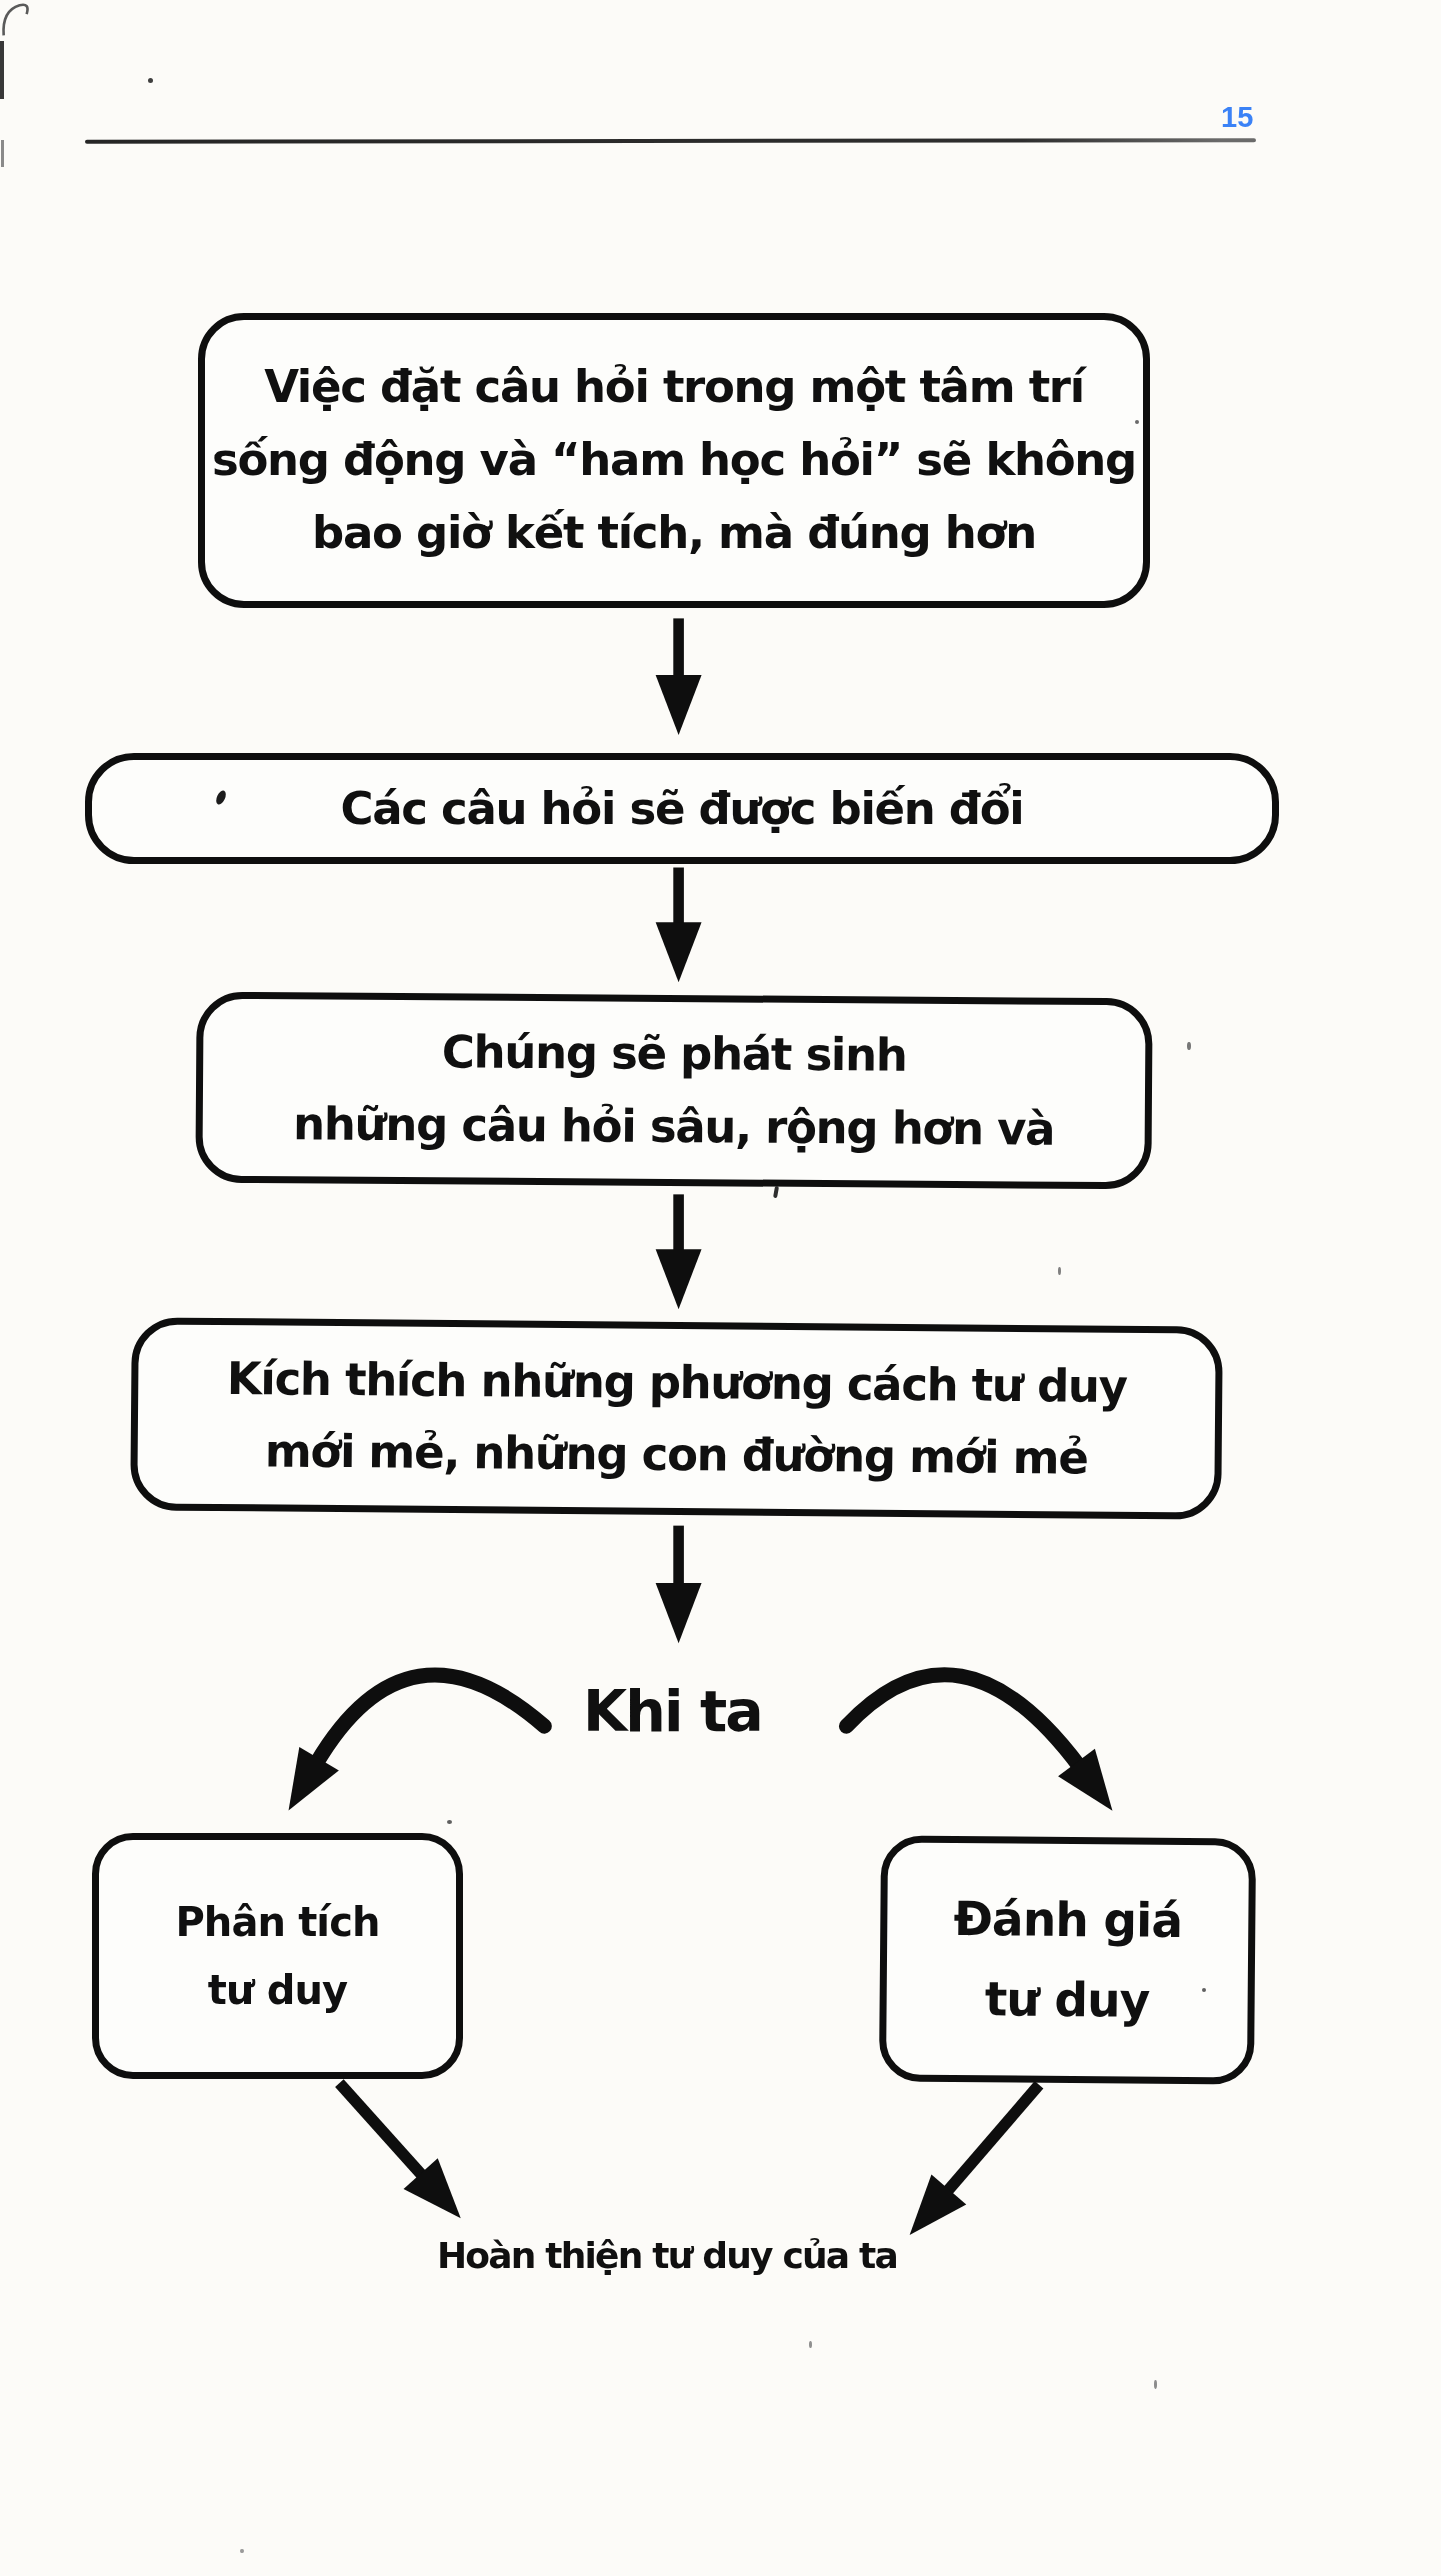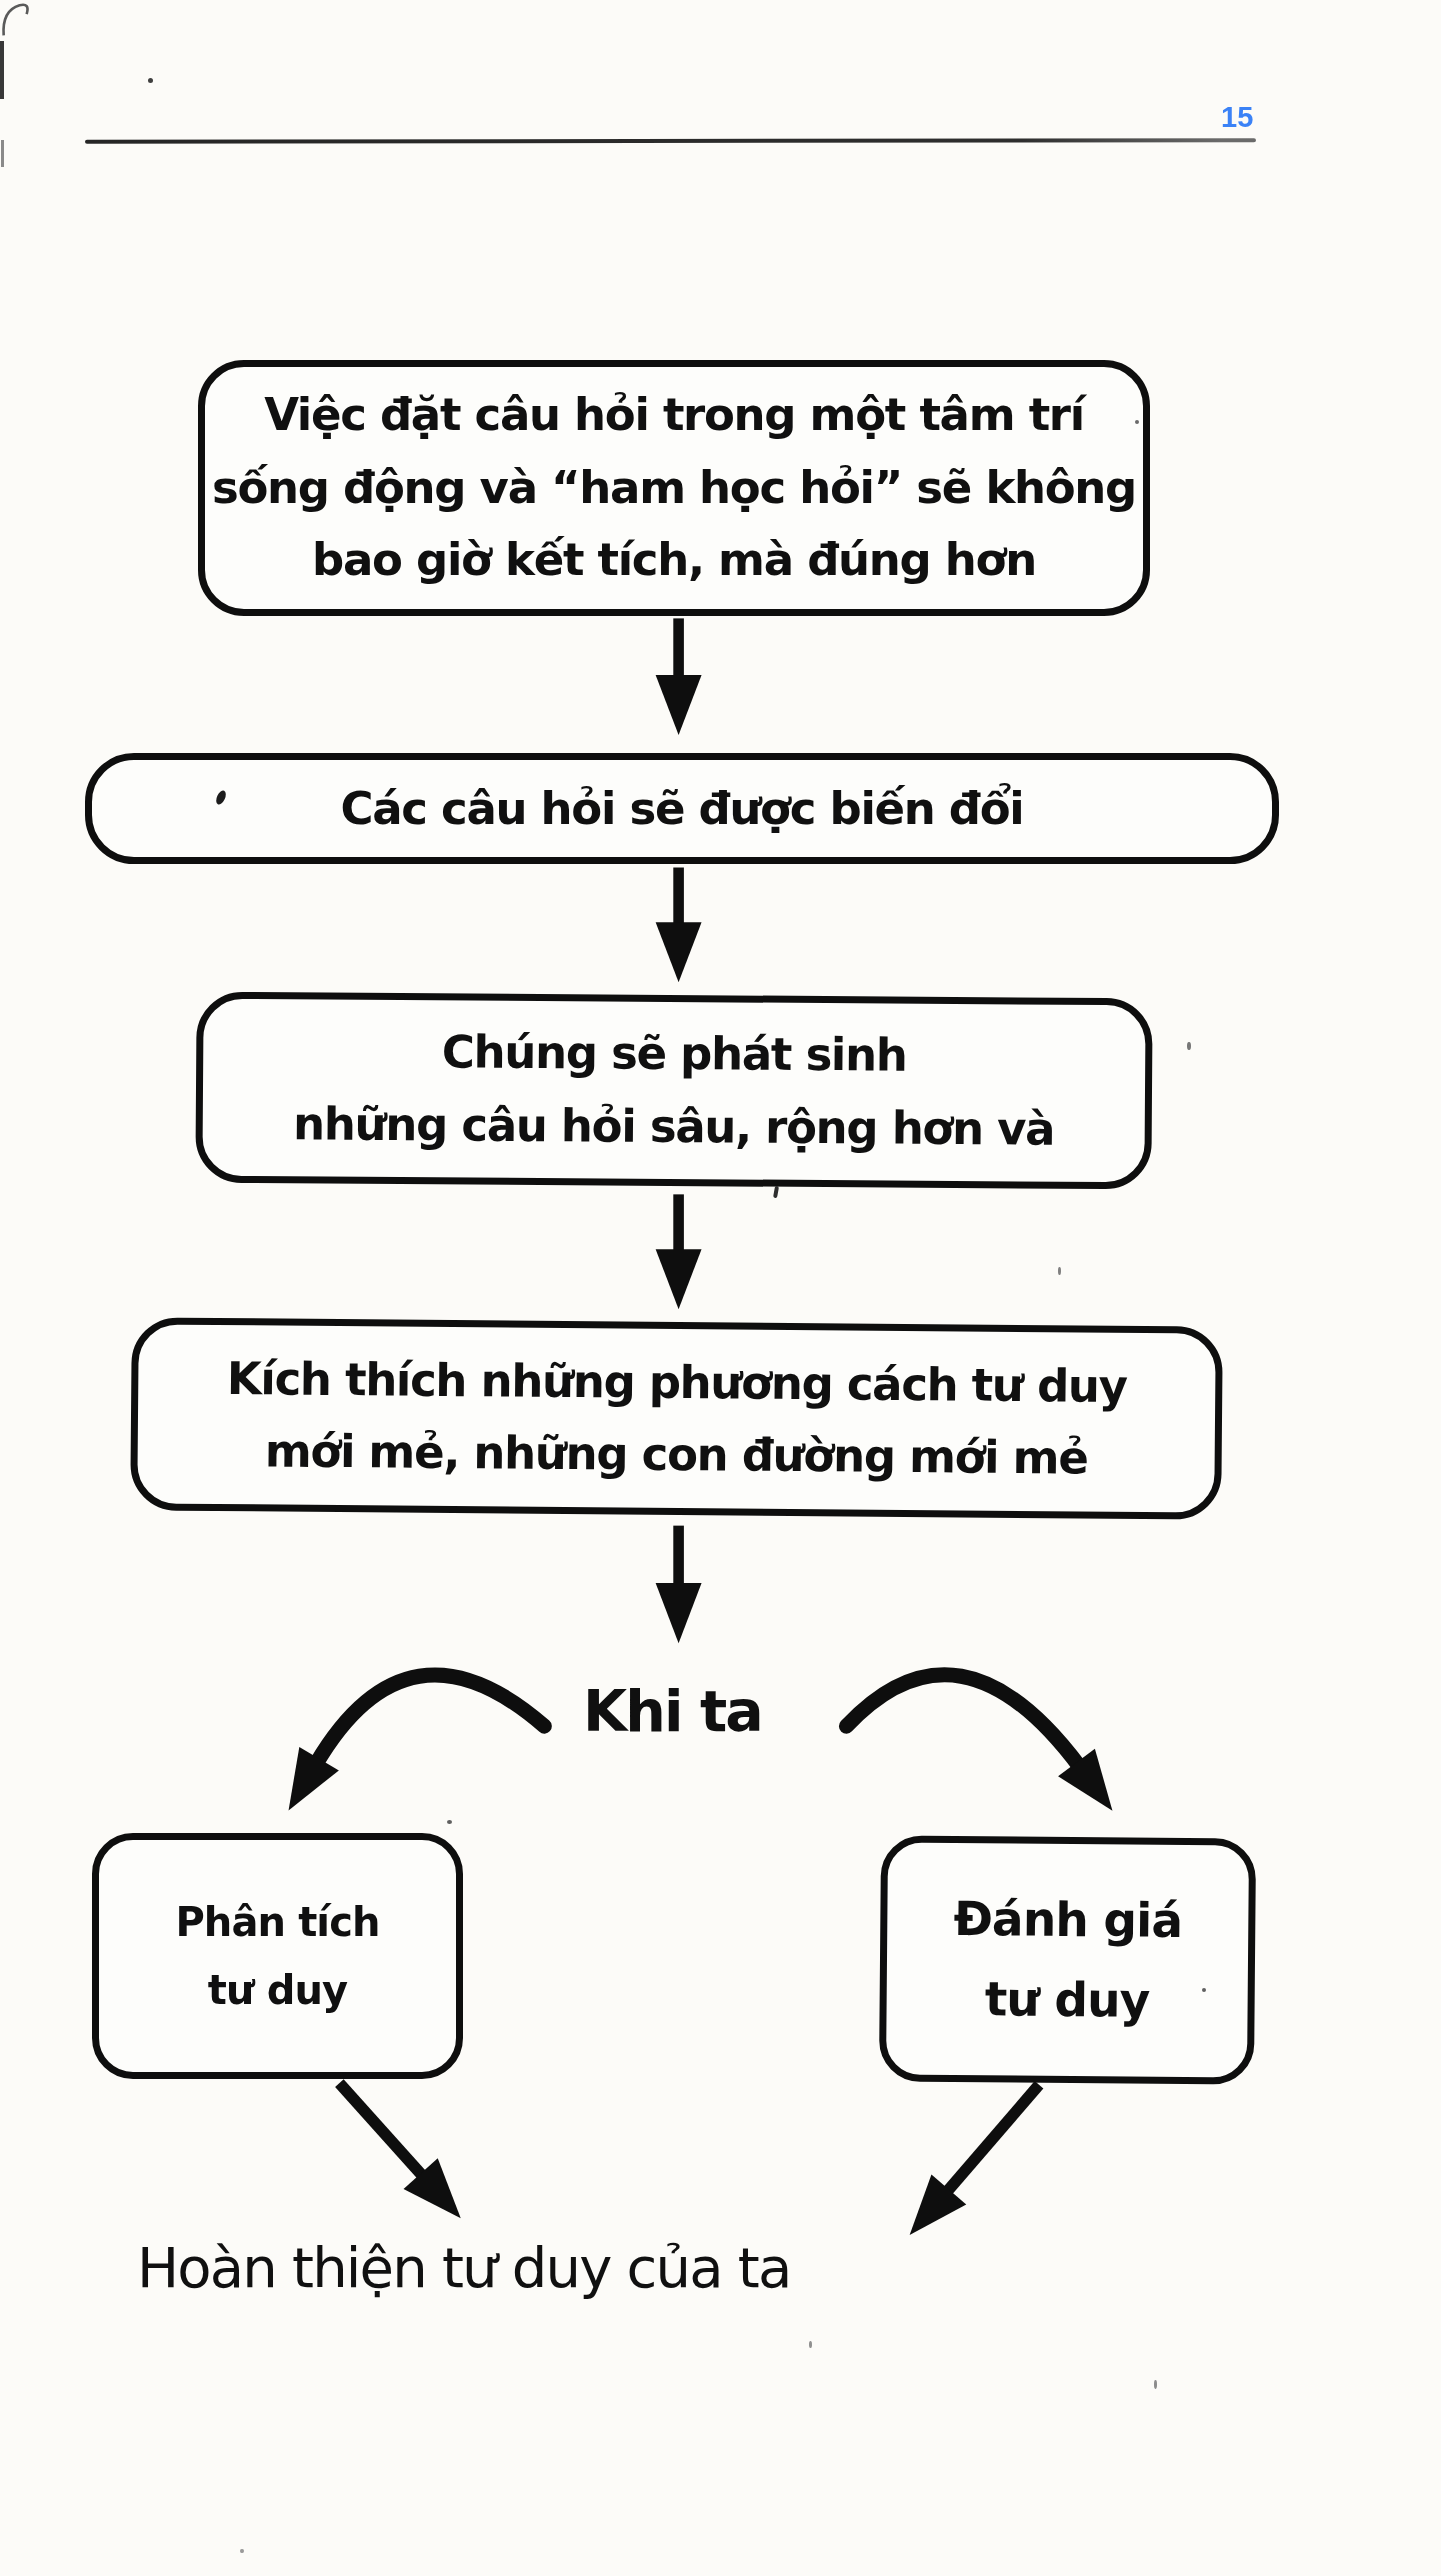--- a/index.html
+++ b/index.html
@@ -34,34 +34,34 @@
     position:absolute;
     border:7px solid #0e0e0e;
     border-radius:46px;
     background:#fdfdfb;
     display:flex;flex-direction:column;justify-content:center;align-items:center;
     text-align:center;
     font-weight:bold;
     box-sizing:border-box;
   }
   .fbox .ln{white-space:nowrap;}
-  .box1{left:198px;top:313px;width:952px;height:256px;font-size:45px;letter-spacing:-1.3px;line-height:1.62;margin-top:47px;}
+  .box1{left:198px;top:313px;width:952px;height:295px;font-size:45px;letter-spacing:-1.3px;line-height:1.62;}
   .box2{left:85px;top:746px;width:1194px;height:111px;font-size:45px;letter-spacing:-1.3px;border-radius:49px;margin-top:7px;}
   .box3{left:196px;top:995px;width:956px;height:191px;font-size:45px;letter-spacing:-1.3px;line-height:1.62;transform:rotate(0.4deg);}
   .box4{left:131px;top:1322px;width:1091px;height:193px;font-size:45px;letter-spacing:-1.3px;line-height:1.6;transform:rotate(0.5deg);}
   .boxL{left:92px;top:1833px;width:371px;height:246px;font-size:40px;letter-spacing:-0.9px;line-height:1.7;border-radius:41px;}
   .boxR{left:880px;top:1837px;width:375px;height:246px;font-size:47px;letter-spacing:-0.9px;line-height:1.7;border-radius:41px;transform:rotate(0.5deg);}
   
   .khi-ta{
     position:absolute;left:496px;top:1678px;width:353px;
     text-align:center;font-weight:bold;font-size:57px;letter-spacing:-1.8px;
   }
   .conclusion{
     position:absolute;left:137px;top:2235px;width:1060px;
-    text-align:left;font-weight:normal;font-size:56px;letter-spacing:-1.8px;
+    text-align:center;font-weight:bold;font-size:36px;letter-spacing:-1.8px;
   }
   
   .arrows{position:absolute;left:0;top:0;width:1442px;height:2576px;pointer-events:none;}
   
   .spk{position:absolute;background:#555;border-radius:50%;}
   .edge1{position:absolute;left:0;top:41px;width:3.5px;height:58px;background:#383838;}
   .edge2{position:absolute;left:0.9px;top:140px;width:2.7px;height:26.5px;background:#8a8a8a;}
   .comma{position:absolute;left:217px;top:790px;width:8px;height:15px;background:#1c1c1c;border-radius:50%;transform:rotate(25deg);}
 </style>
 </head>

